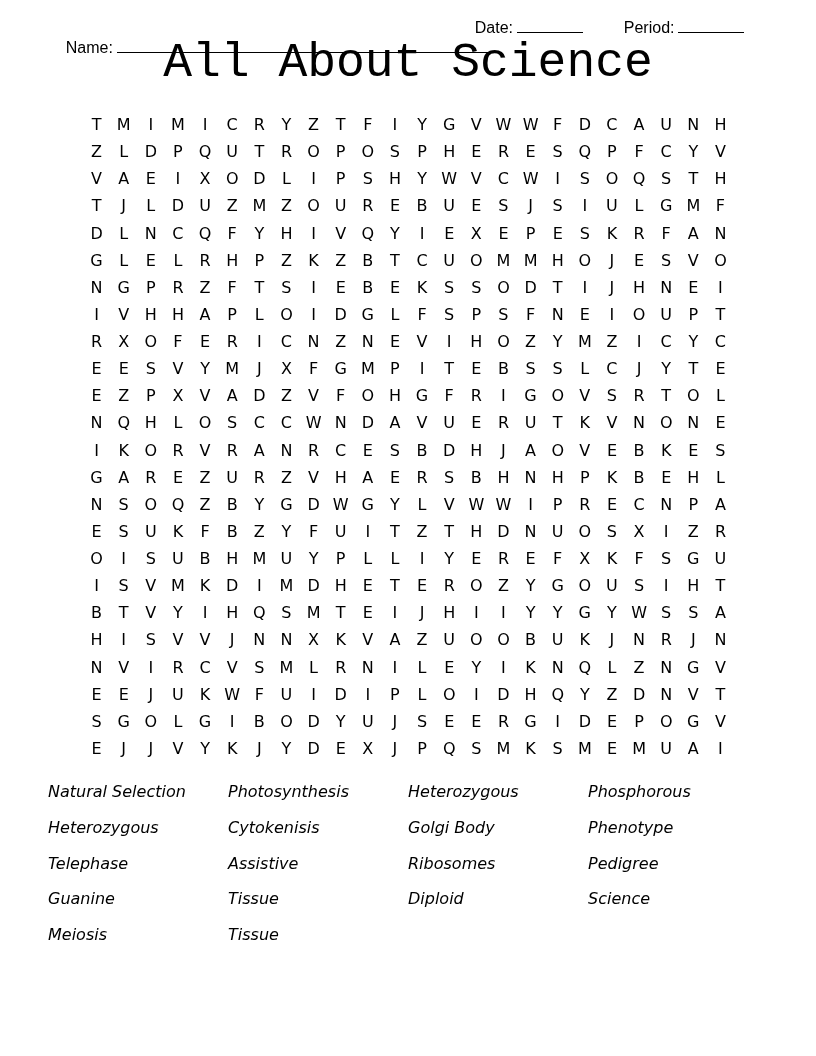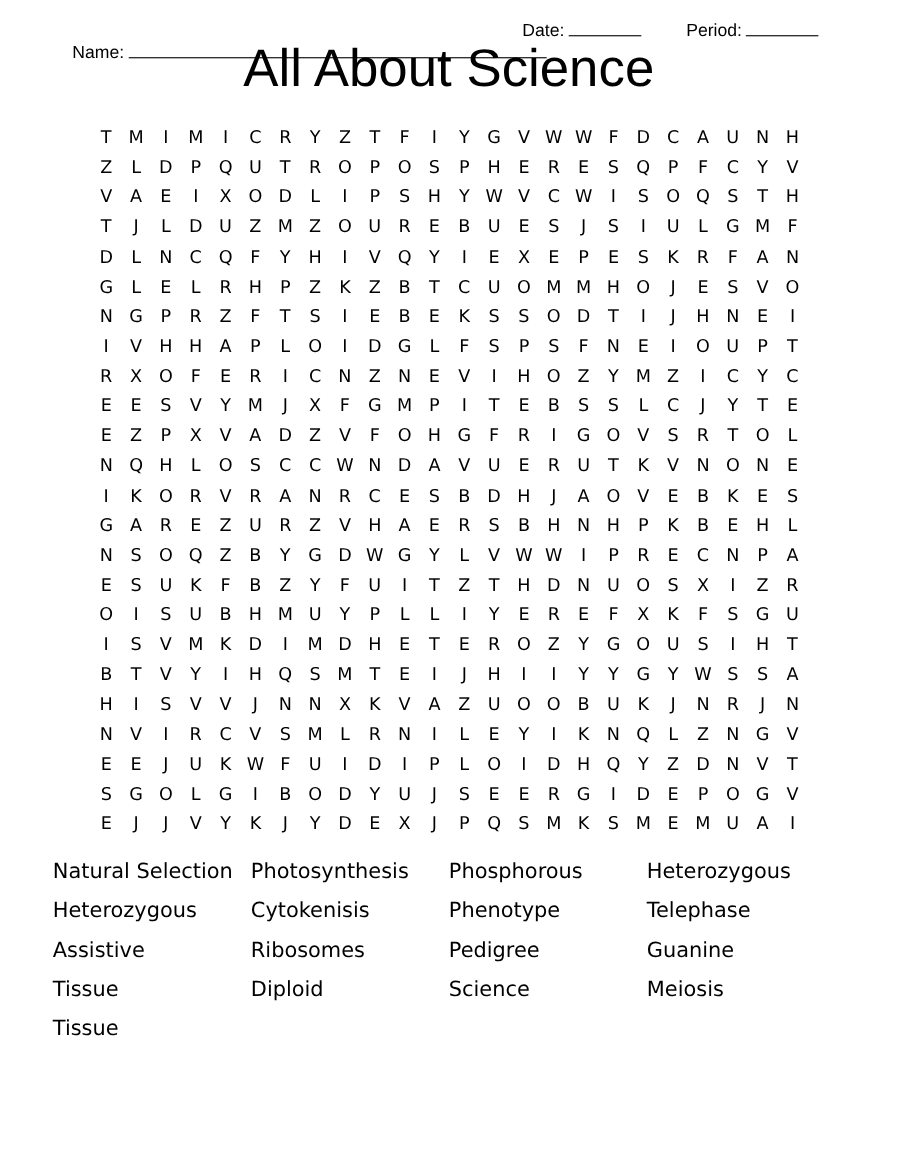--- a/index.html
+++ b/index.html
@@ -35,21 +35,21 @@
     .field-date { position: absolute; left: 409px; top: 0; }
     .field-date .blank { width: 66px; }
     .field-period { position: absolute; left: 558px; top: 0; }
     .field-period .blank { width: 66px; }
     .title {
       position: absolute;
       top: 30px;
       left: 0;
       width: 816px;
       text-align: center;
-      font-family: Liberation Sans, sans-serif;
+      font-family: Liberation Mono, monospace;
       font-size: 48px;
       line-height: 66px;
       letter-spacing: 0px;
     }
     .grid {
       position: absolute;
       left: 83px;
       top: 111px;
       display: grid;
       grid-template-columns: repeat(24, 27.13px);
@@ -64,23 +64,24 @@
     .words {
       position: absolute;
       left: 48px;
       top: 778px;
       display: grid;
       grid-template-columns: 180px 180px 180px 180px;
       grid-auto-rows: 35.8px;
     }
     .word {
       font-family: "DejaVu Sans", sans-serif;
-      font-size: 19px;
+      font-size: 16px;
       line-height: 28px;
       white-space: nowrap;
+      font-style: italic;
     }
   </style>
 </head>
 <body>
 
 <div class="header-line">
   <span class="field-name">
     <span class="lbl">Name:</span><span class="blank"></span>
   </span>
   <span class="field-date">
@@ -668,24 +669,25 @@
     <div class="cell">E</div>
     <div class="cell">M</div>
     <div class="cell">U</div>
     <div class="cell">A</div>
     <div class="cell">I</div>
   </div>
 
 <div class="words" id="word-list">
     <div class="word">Natural Selection</div>
     <div class="word">Photosynthesis</div>
+    <div class="word">Heterozygous</div>
     <div class="word">Phosphorous</div>
     <div class="word">Heterozygous</div>
-    <div class="word">Heterozygous</div>
     <div class="word">Cytokenisis</div>
+    <div class="word">Golgi Body</div>
     <div class="word">Phenotype</div>
     <div class="word">Telephase</div>
     <div class="word">Assistive</div>
     <div class="word">Ribosomes</div>
     <div class="word">Pedigree</div>
     <div class="word">Guanine</div>
     <div class="word">Tissue</div>
     <div class="word">Diploid</div>
     <div class="word">Science</div>
     <div class="word">Meiosis</div>

